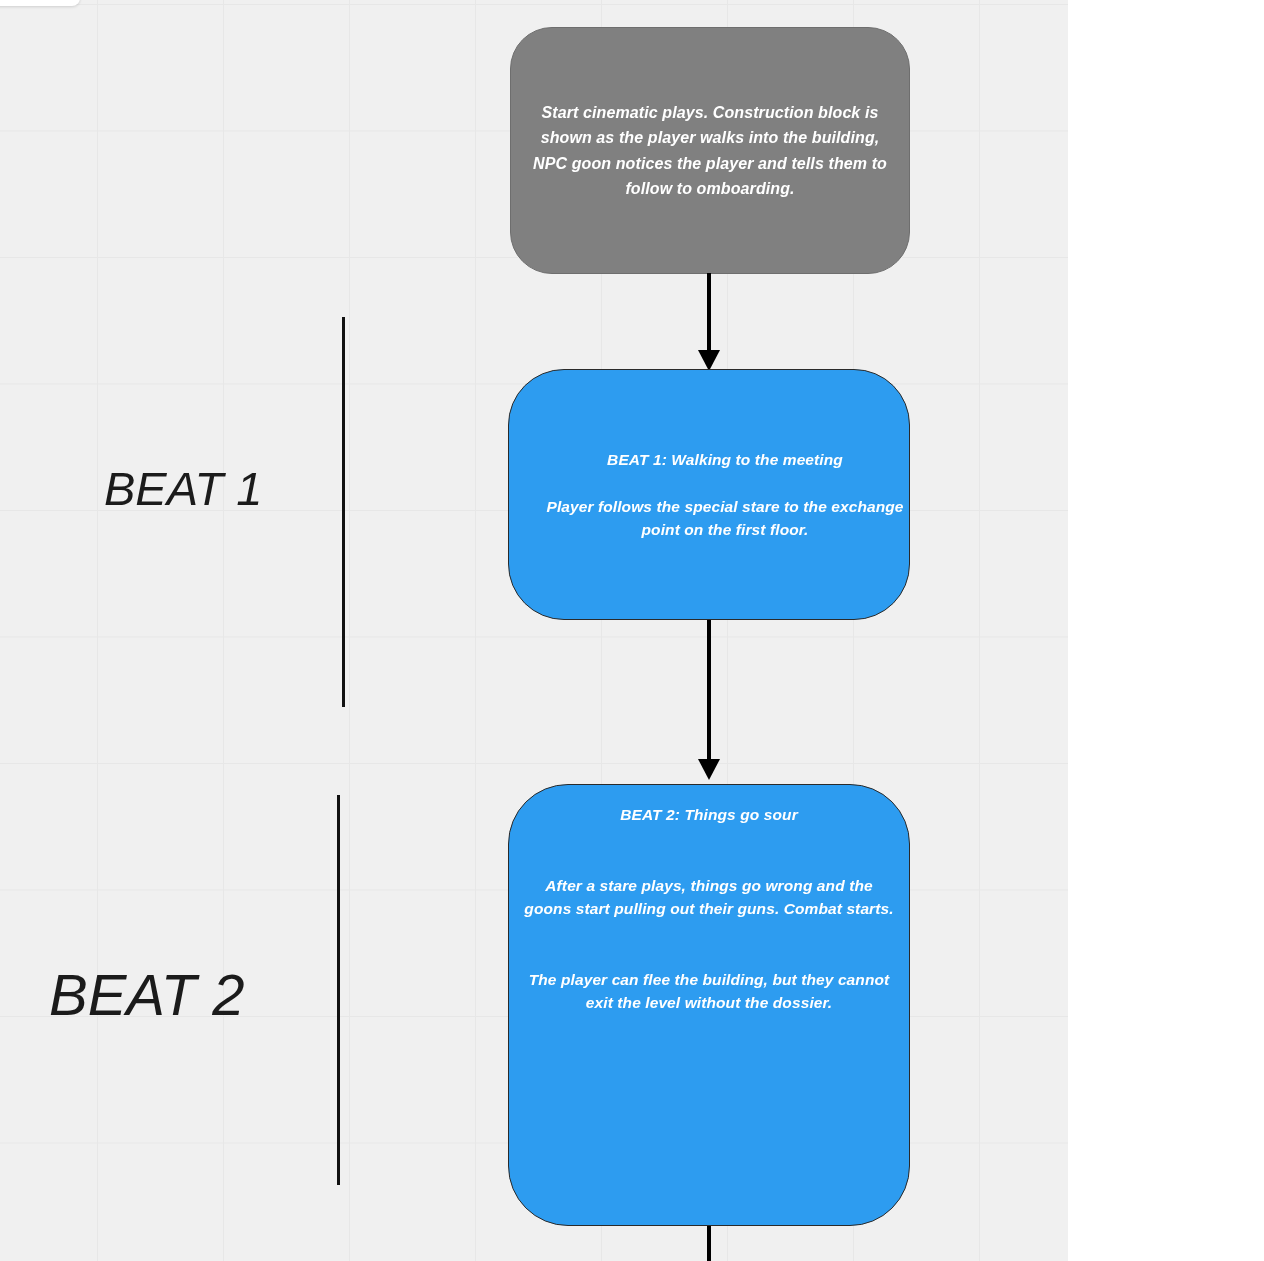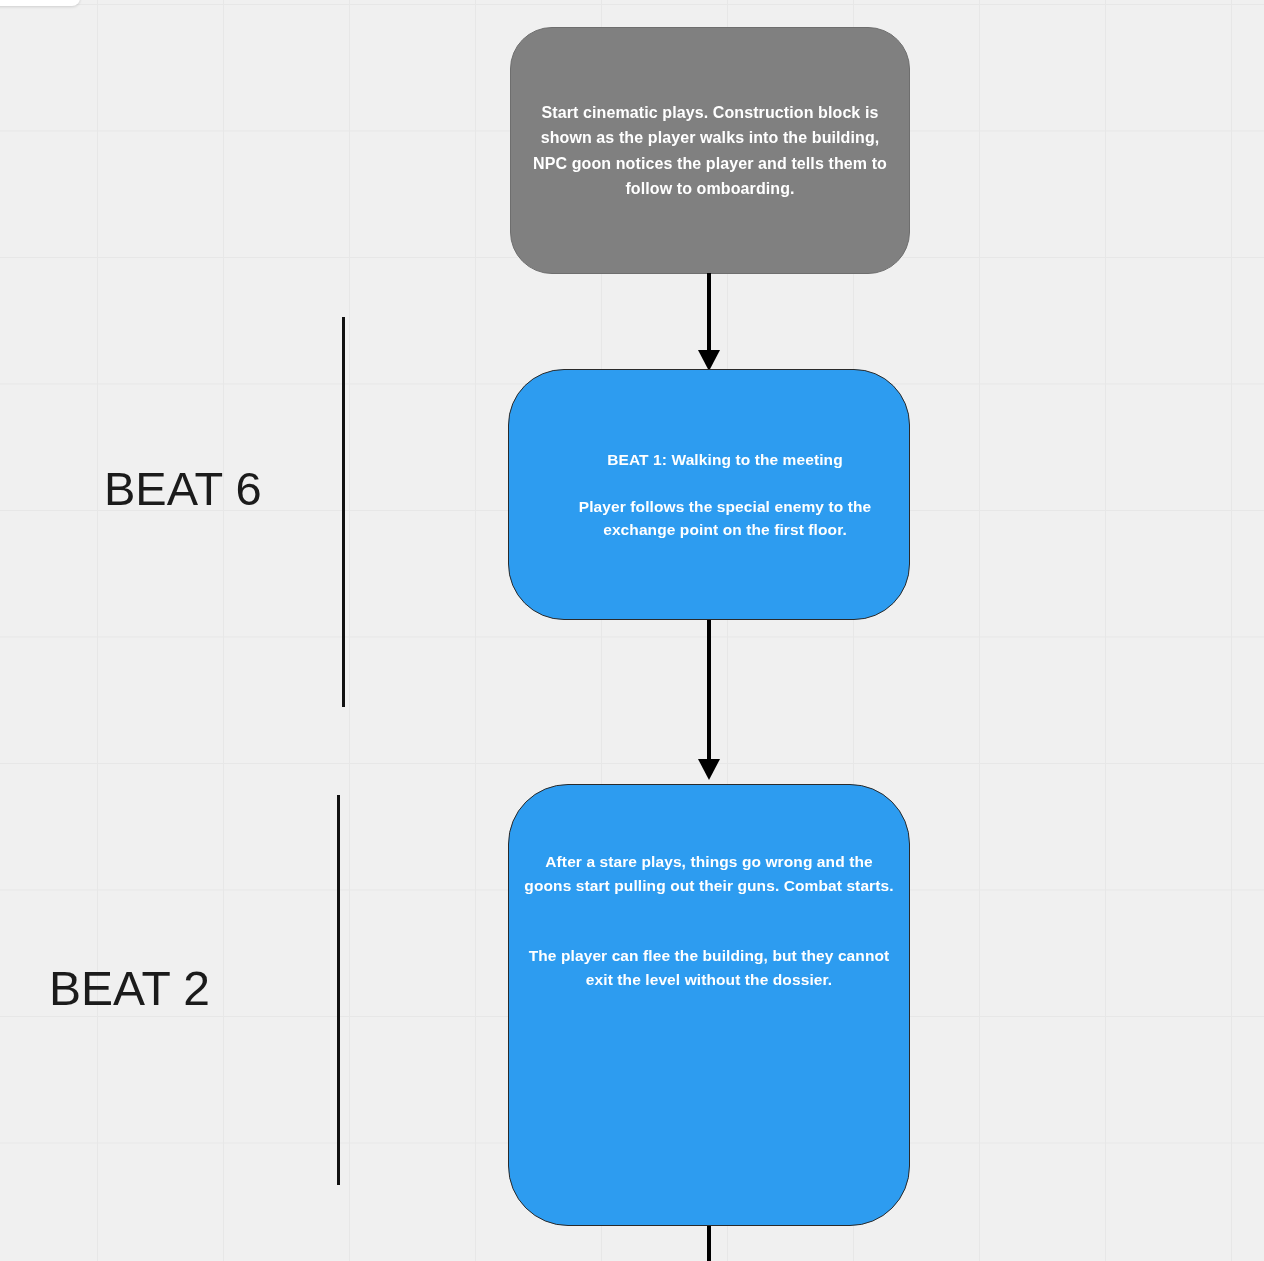--- a/index.html
+++ b/index.html
@@ -6,29 +6,30 @@
     margin: 0;
     padding: 0;
     background: #ffffff;
   }
   body {
     font-family: "Liberation Sans", sans-serif;
   }
 
   #canvas {
     position: relative;
-    width: 1264px;
+    width: 1068px;
     height: 1261px;
     overflow: hidden;
     background-color: #f0f0f0;
     background-image:
       linear-gradient(to right, #e7e7e7 1px, transparent 1px),
       linear-gradient(to bottom, #e7e7e7 1px, transparent 1px);
     background-size: 126px 126.5px;
     background-position: 97px 4px;
+    font-style: italic;
   }
 
   
   .panel-sliver {
     position: absolute;
     left: -12px;
     top: -26px;
     width: 92px;
     height: 32px;
     background: #ffffff;
@@ -140,53 +141,54 @@
   .bracket-2 { left: 337px; top: 795px; height: 390px; }
 
   
   .beat-label {
     position: absolute;
     color: #1b1b1b;
     font-weight: 400;
     white-space: nowrap;
   }
   .beat-label-1 { left: 104px; top: 461px; font-size: 47px; }
-  .beat-label-2 { left: 49px; top: 961px; font-size: 48px; }
+  .beat-label-2 { left: 49px; top: 961px; font-size: 58px; }
 </style>
 </head>
 <body>
 
 <div id="canvas">
 
   <div class="panel-sliver"></div>
 
   <div class="node node-start">
     <div class="node-text">Start cinematic plays. Construction block is shown as the player walks into the building, NPC goon notices the player and tells them to follow to omboarding.</div>
   </div>
 
   <div class="arrow arrow-1"></div>
 
   <div class="node node-beat1">
     <div class="node-text">BEAT 1: Walking to the meeting</div>
     <span class="spacer-line"></span>
-    <div class="node-text">Player follows the special enemy to the exchange point on the first floor.</div>
+    <div class="node-text">Player follows the special stare to the exchange point on the first floor.</div>
   </div>
 
   <div class="arrow arrow-2"></div>
 
   <div class="node node-beat2">
+    <div class="node-text">BEAT 2: Things go sour</div>
     <span class="spacer-line"></span>
     <span class="spacer-line"></span>
     <div class="node-text">After a stare plays, things go wrong and the goons start pulling out their guns. Combat starts.</div>
     <span class="spacer-line"></span>
     <span class="spacer-line"></span>
     <div class="node-text">The player can flee the building, but they cannot exit the level without the dossier.</div>
   </div>
 
   <div class="arrow-stub"></div>
 
   <div class="bracket bracket-1"></div>
   <div class="bracket bracket-2"></div>
 
-  <div class="beat-label beat-label-1">BEAT 6</div>
+  <div class="beat-label beat-label-1">BEAT 1</div>
   <div class="beat-label beat-label-2">BEAT 2</div>
 
 </div>
 
 </body></html>

